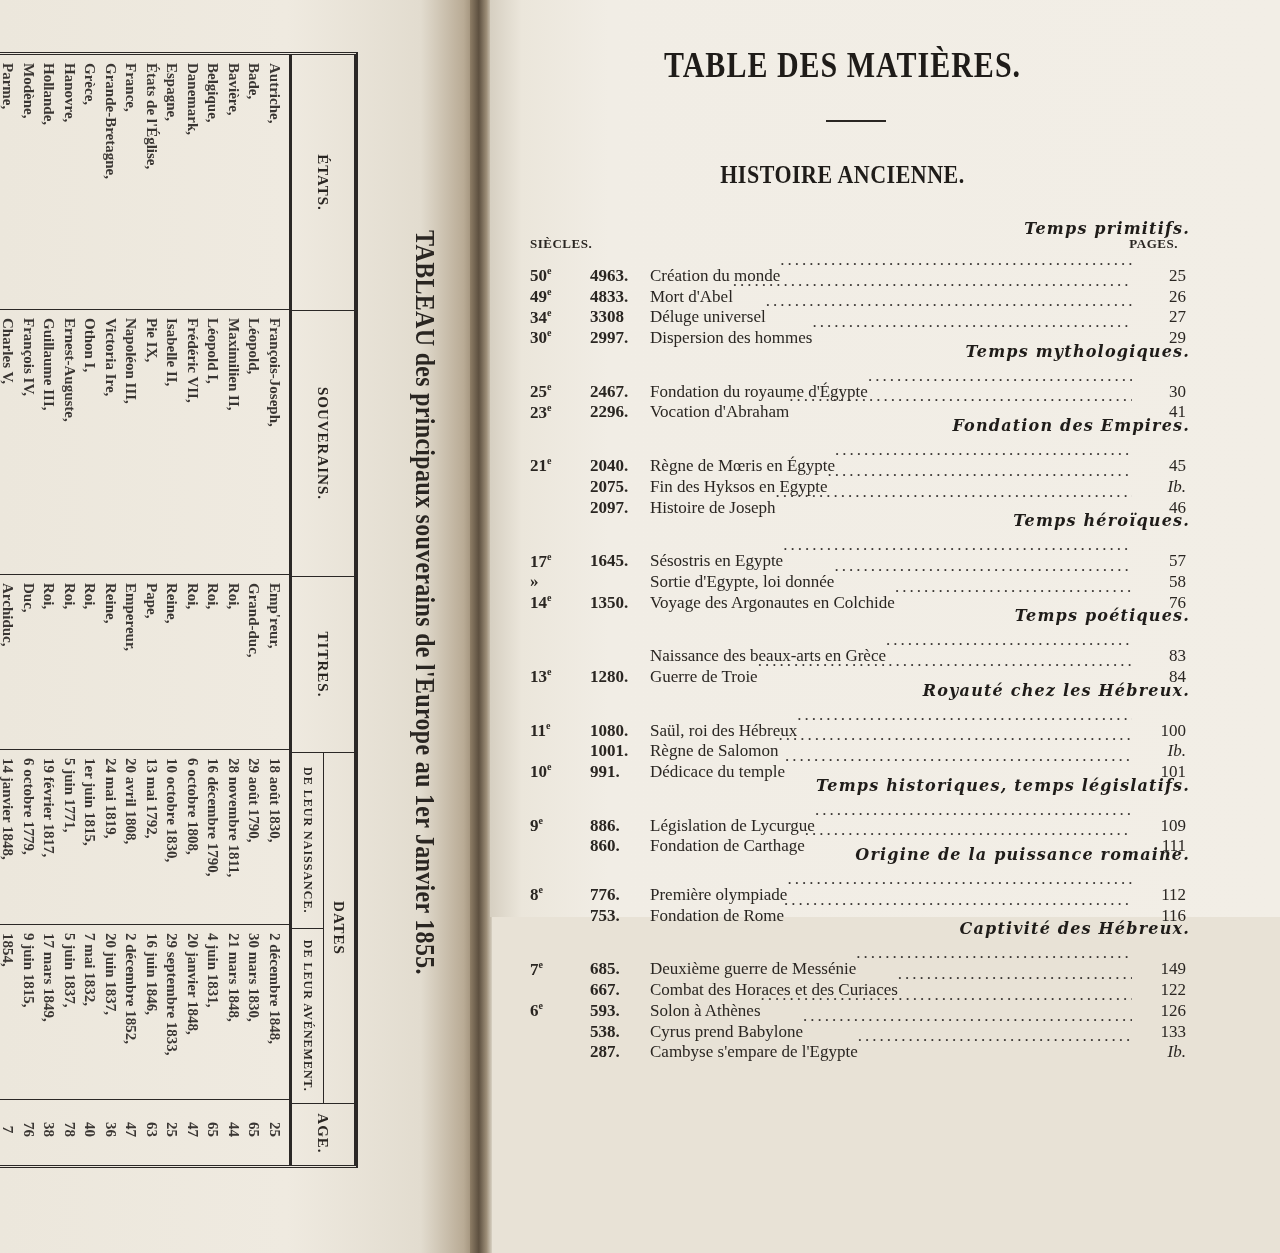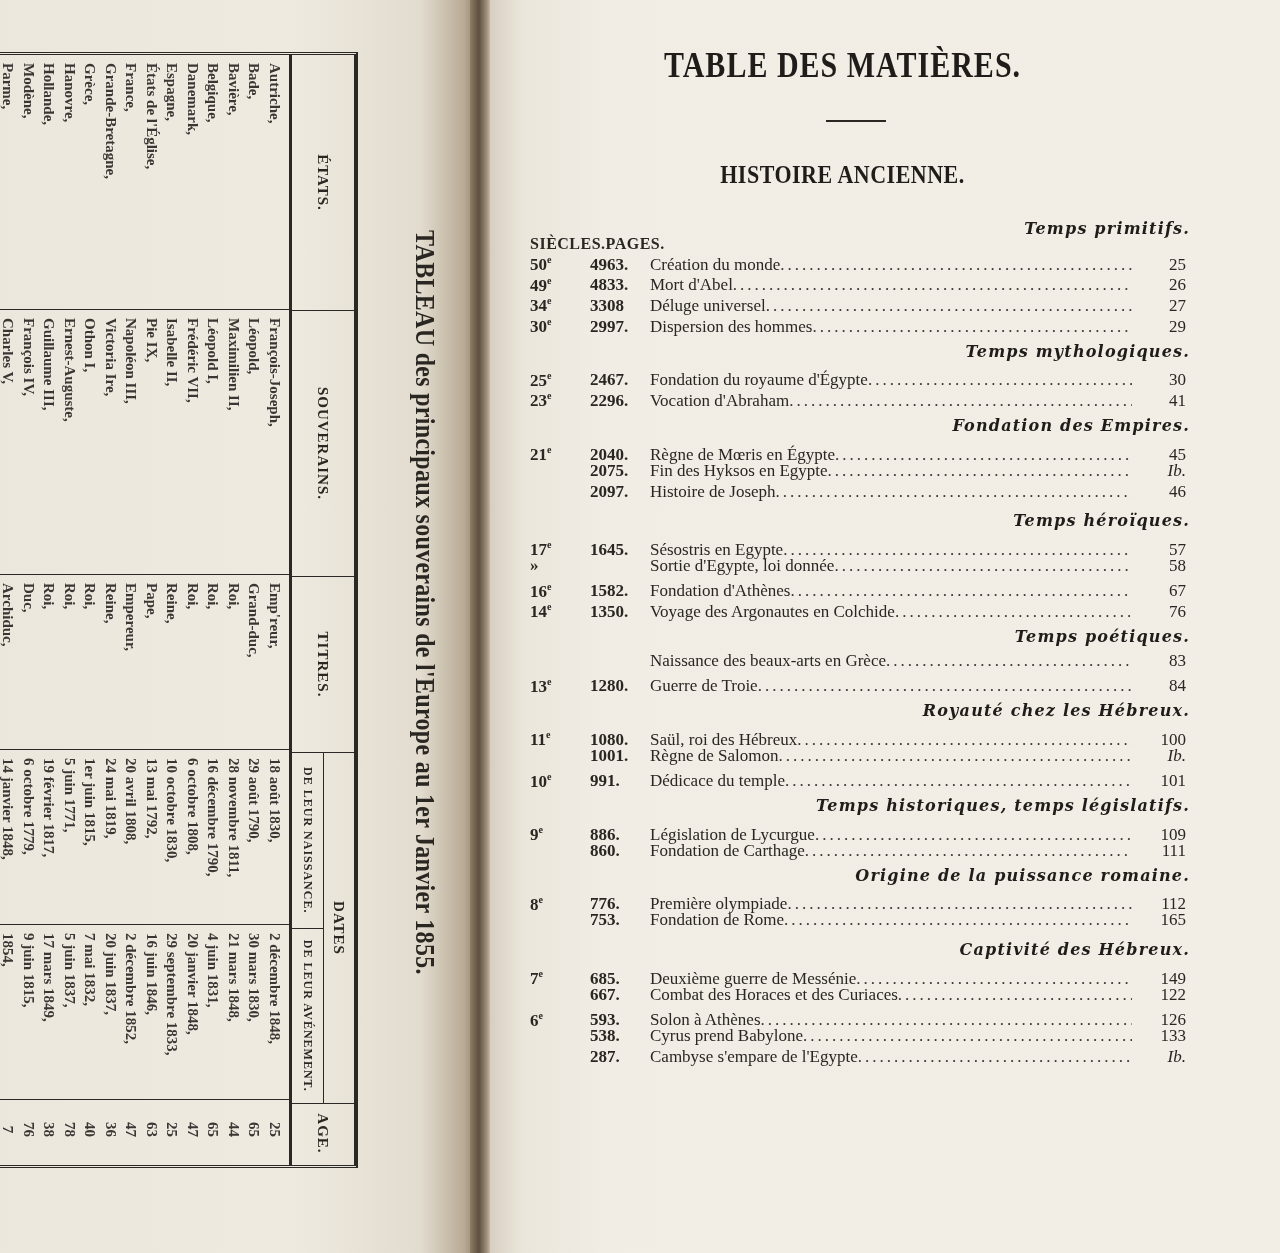--- a/index.html
+++ b/index.html
@@ -61,21 +61,21 @@
   .w-age { width: 59px; text-align: center; }
 
   
   .gutter {
     position: absolute; left: 470px; top: 0; width: 22px; height: 1253px;
     background: linear-gradient(90deg, #8d7d66 0%, #5d5040 40%, #9c8d77 75%, #d8d1c3 100%);
   }
 
   
   .right-page {
-    position: absolute; left: 490px; top: 0; width: 790px; height: 1253px;
+    position: absolute; left: 490px; top: 0; width: 790px; height: 917px;
     background: linear-gradient(90deg, #d6cfc1 0%, #ebe6db 4%, #f1ede5 15%, #f2eee6 100%);
   }
   .toc-title {
     position: absolute; left: 0; width: 705px; top: 48px; text-align: center;
     font-family: "Liberation Serif", serif; font-size: 30px; font-weight: bold;
     letter-spacing: 1px; color: #1f1c19; transform: scaleY(1.22);
   }
   .toc-rule {
     position: absolute; left: 336px; top: 120px; width: 60px; height: 2px; background: #2a2622;
   }
@@ -84,33 +84,33 @@
     font-size: 22px; font-weight: bold; letter-spacing: 0.5px; color: #1f1c19; transform: scaleY(1.15);
   }
   .toc-body { position: absolute; left: 40px; top: 218px; width: 660px; }
   .section-title {
     text-align: right; font-weight: bold; font-size: 16px; letter-spacing: 1.2px;
     height: 22px; line-height: 22px; margin-left: 60px; color: #1f1c19;
     font-family: "DejaVu Serif", serif;
     font-style: italic;
   }
   .col-labels {
-    display: flex; font-size: 16px; font-weight: bold;
+    display: flex; justify-content: space-between; font-size: 13px; font-weight: bold;
     letter-spacing: 0.5px; height: 12px; line-height: 12px; margin-top: -2px;
   }
   .col-labels .pages-label { margin-right: 12px; }
   .entry {
     display: flex; align-items: baseline; height: 20.7px; line-height: 20.7px;
     font-size: 17px; color: #2a2622;
   }
   .entry .siecle { width: 60px; text-align: left; font-weight: bold; padding-right: 6px; box-sizing: border-box; }
   .entry .siecle sup { font-size: 10px; }
   .entry .year { width: 60px; text-align: left; padding-right: 10px; box-sizing: border-box; font-weight: bold; }
   .entry .title-dots { flex: 1; display: flex; overflow: hidden; white-space: nowrap; }
-  .entry .title-dots .t { flex: none; }
+  .entry .title-dots .t { flex: none; margin-top: 16px; }
   .entry .title-dots .dots {
     flex: 1; overflow: hidden; white-space: nowrap; letter-spacing: 3px; color: #3a3633;
   }
   .entry .title-dots .dots::after {
     content: "....................................................................................................";
   }
   .entry .page { width: 58px; text-align: right; padding-right: 4px; box-sizing: border-box; }
   .entry .page.ib { font-style: italic; }
   .gap { height: 8px; }
   .gap-s { height: 3px; }
@@ -351,29 +351,20 @@
       <div class="entry">
         <span class="siecle">»</span>
         <span class="year"></span>
         <span class="title-dots">
           <span class="t">Sortie d'Egypte, loi donnée</span>
           <span class="dots"></span>
         </span>
         <span class="page">58</span>
       </div>
       <div class="entry">
-        <span class="siecle">16<sup>e</sup></span>
-        <span class="year">1582.</span>
-        <span class="title-dots">
-          <span class="t">Fondation d'Athènes</span>
-          <span class="dots"></span>
-        </span>
-        <span class="page">67</span>
-      </div>
-      <div class="entry">
         <span class="siecle">14<sup>e</sup></span>
         <span class="year">1350.</span>
         <span class="title-dots">
           <span class="t">Voyage des Argonautes en Colchide</span>
           <span class="dots"></span>
         </span>
         <span class="page">76</span>
       </div>
       <div class="gap"></div>
       <div class="section-title">Temps poétiques.</div>
@@ -459,21 +450,21 @@
         </span>
         <span class="page">112</span>
       </div>
       <div class="entry">
         <span class="siecle"></span>
         <span class="year">753.</span>
         <span class="title-dots">
           <span class="t">Fondation de Rome</span>
           <span class="dots"></span>
         </span>
-        <span class="page">165</span>
+        <span class="page">116</span>
       </div>
       <div class="gap"></div>
       <div class="section-title">Captivité des Hébreux.</div>
       <div class="gap-s"></div>
       <div class="entry">
         <span class="siecle">7<sup>e</sup></span>
         <span class="year">685.</span>
         <span class="title-dots">
           <span class="t">Deuxième guerre de Messénie</span>
           <span class="dots"></span>

